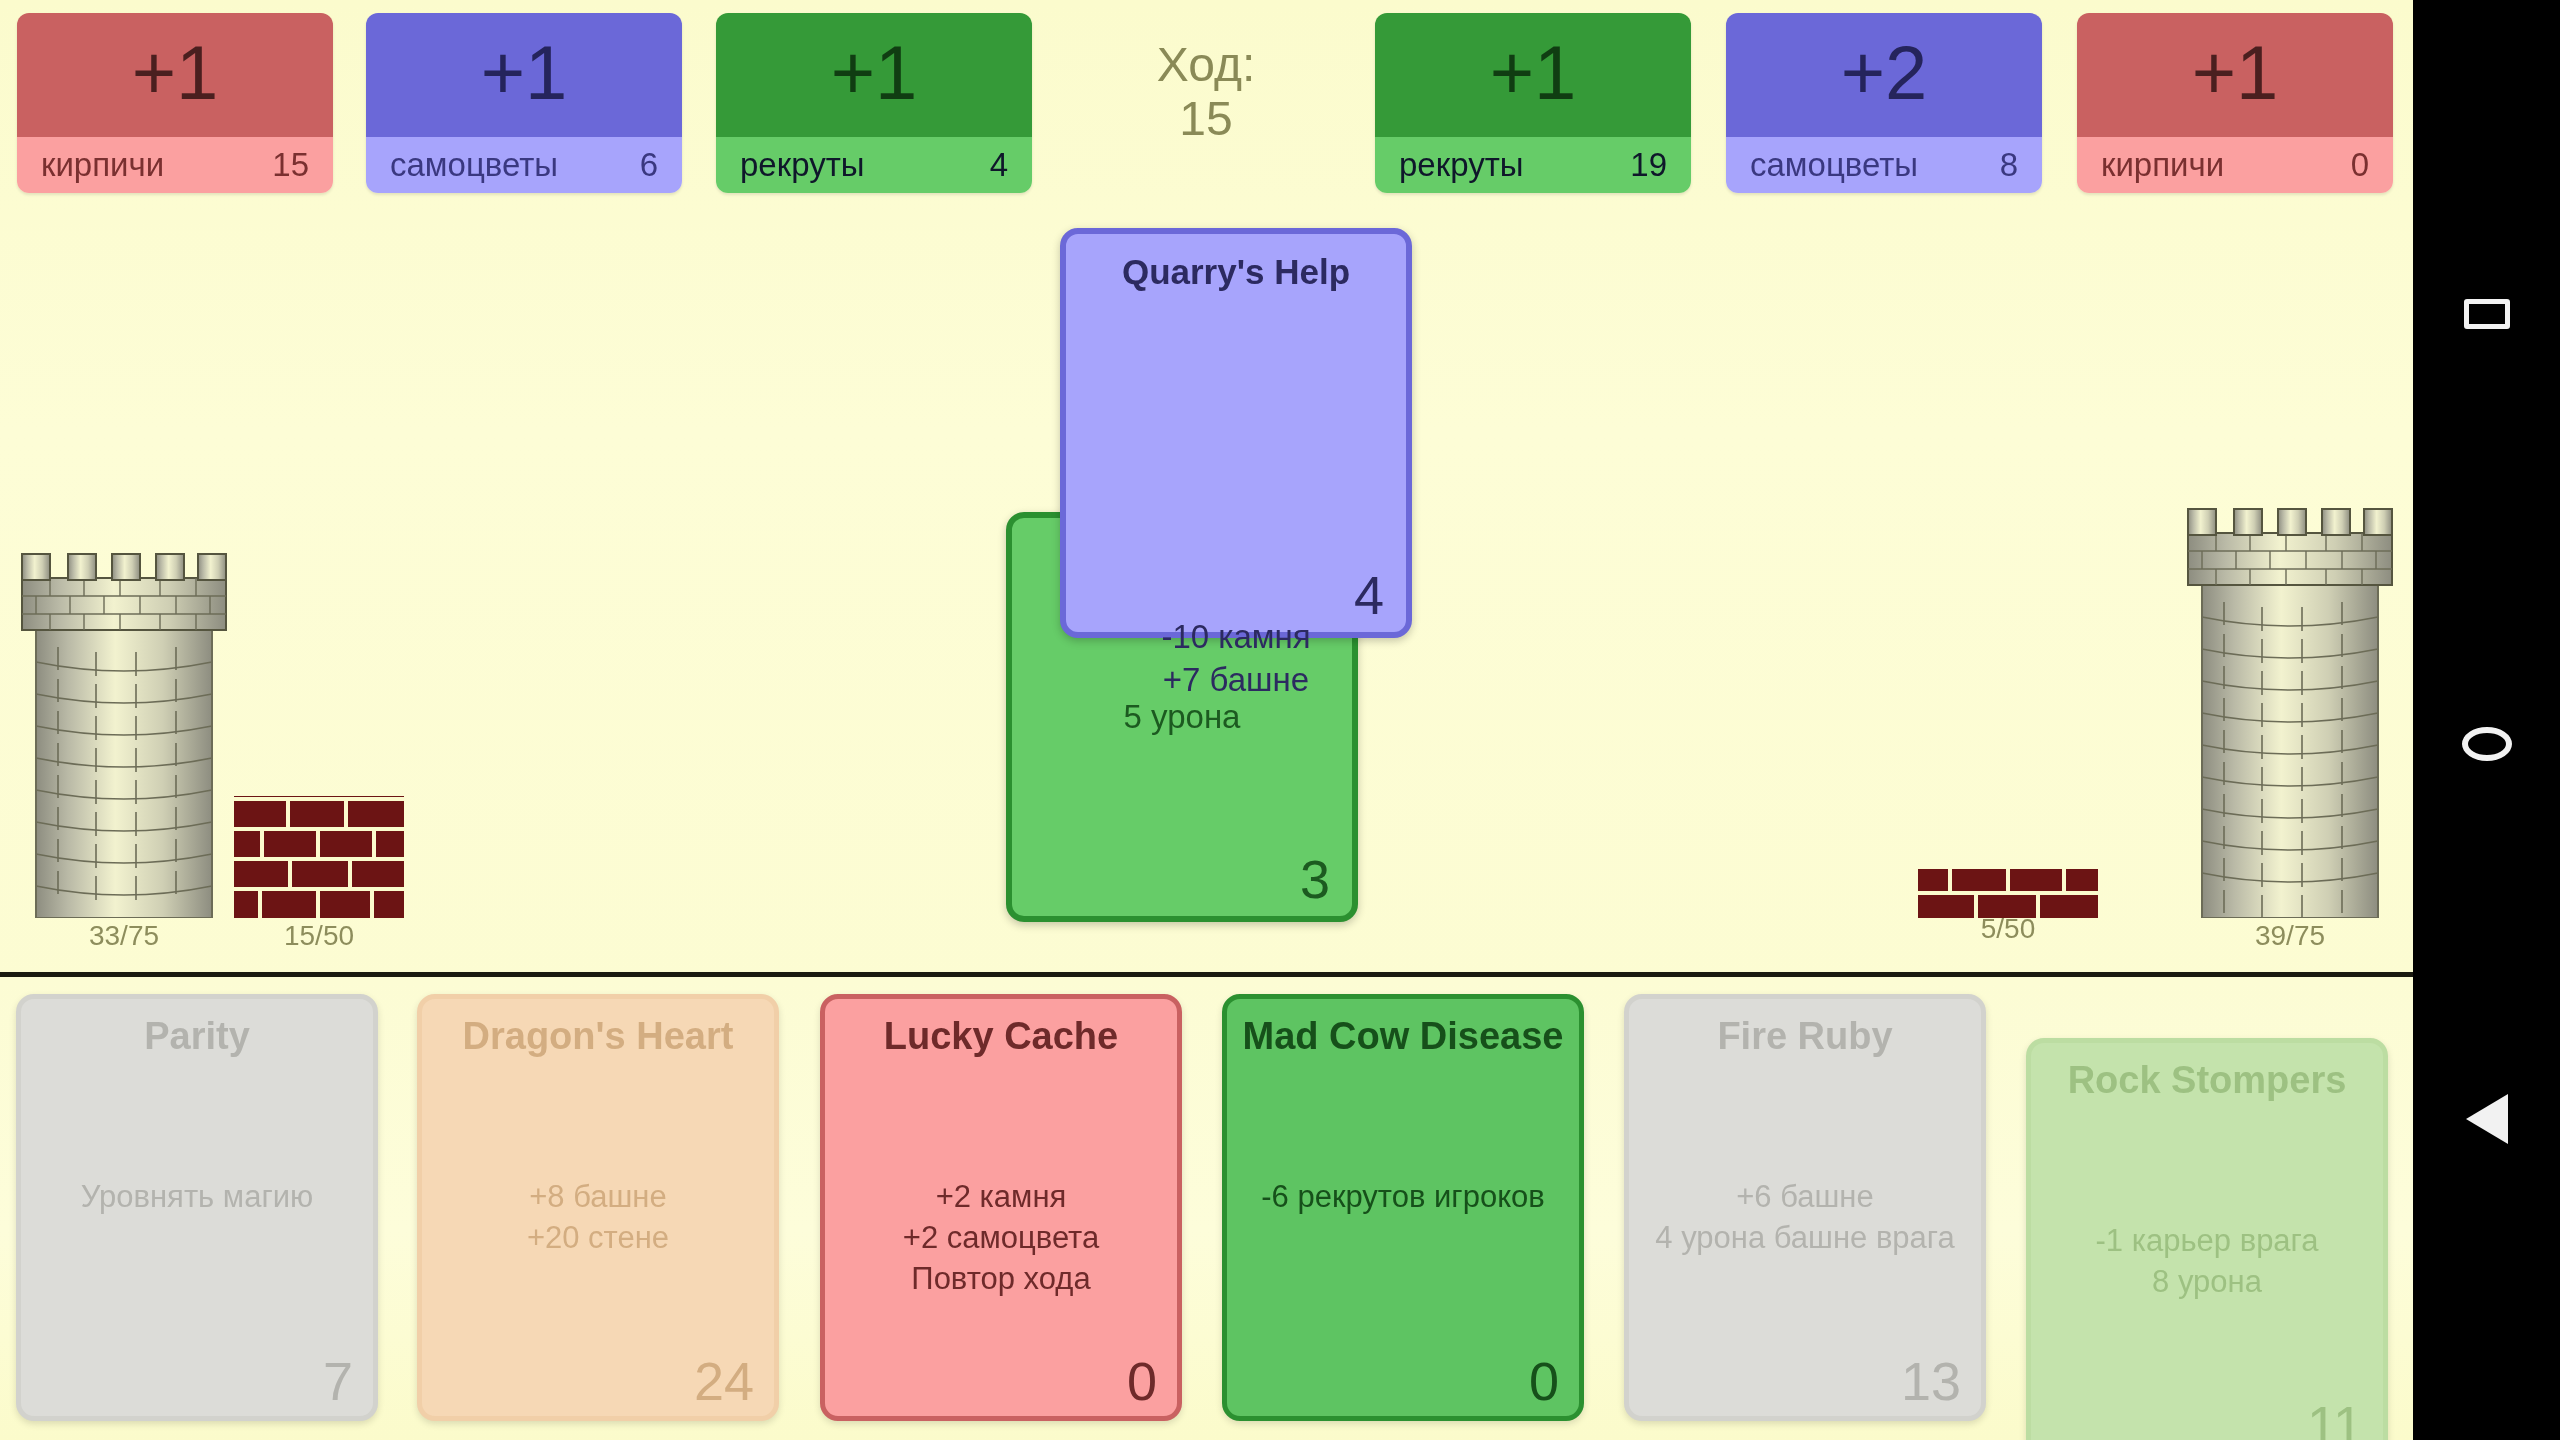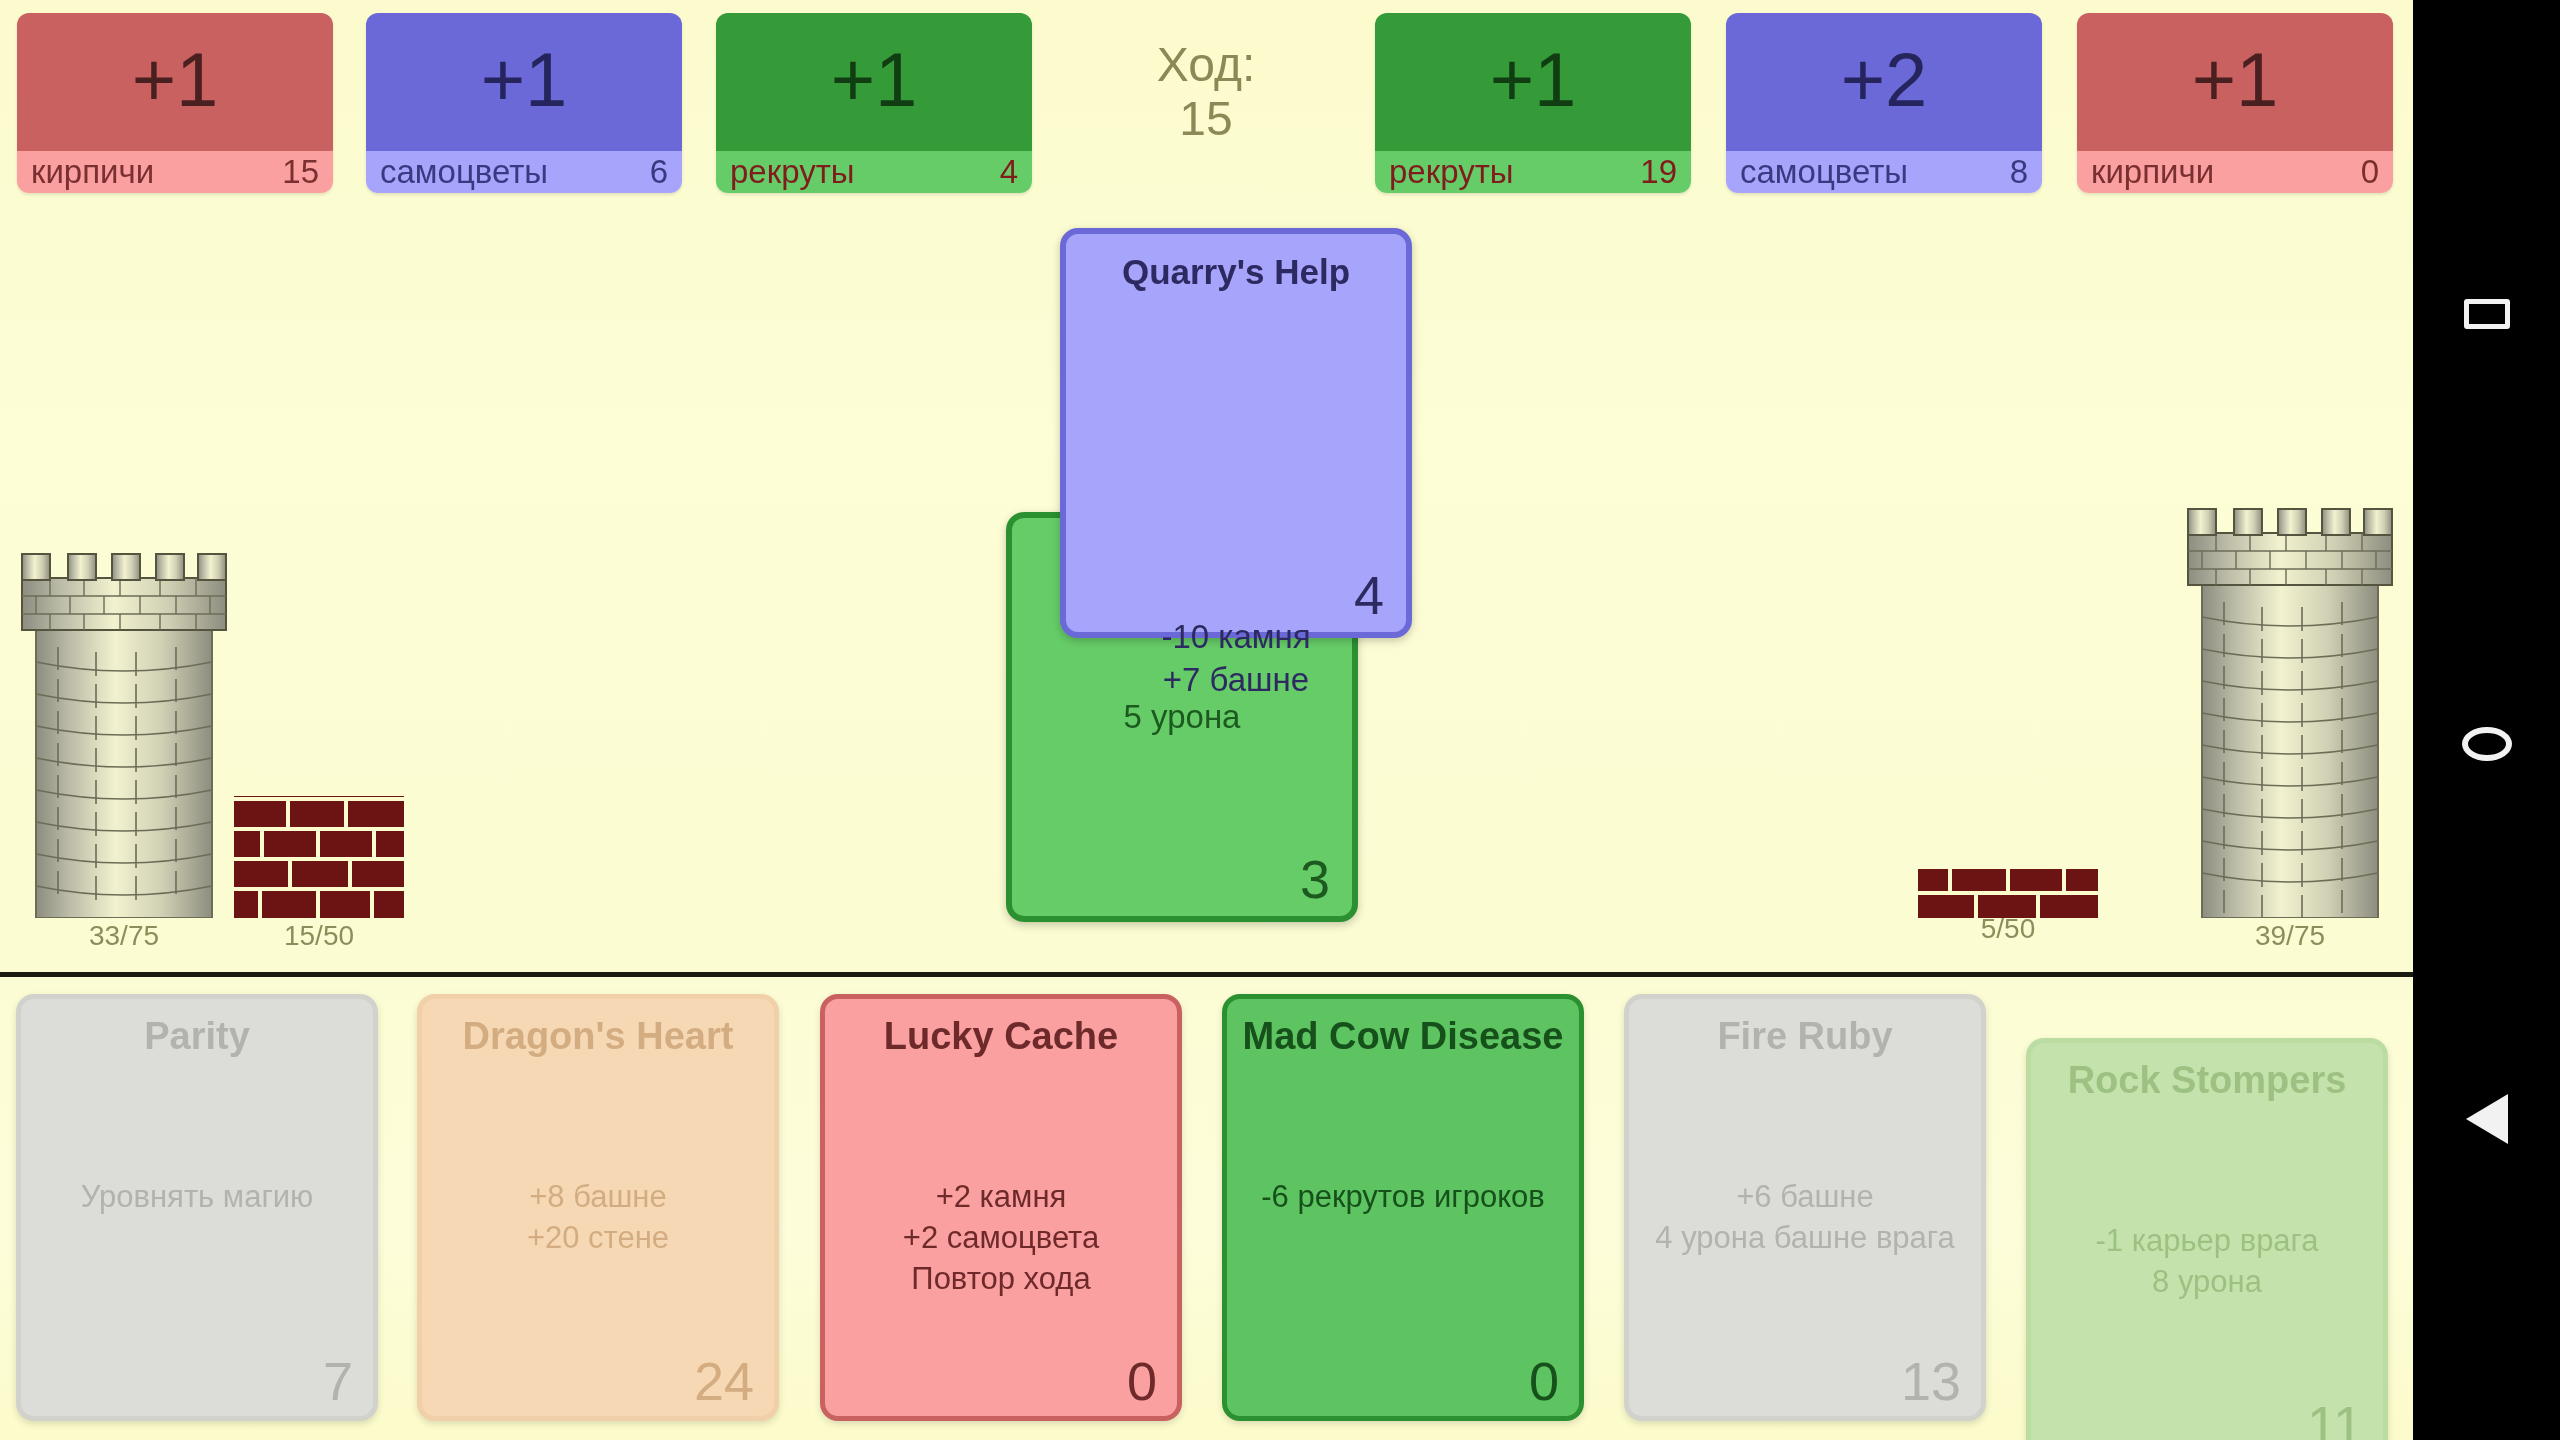--- a/index.html
+++ b/index.html
@@ -43,34 +43,34 @@
     flex: 1 1 auto;
     display: flex;
     align-items: center;
     justify-content: center;
     font-size: 76px;
     font-weight: 400;
     line-height: 1;
     padding-bottom: 4px;
   }
   .res .footer {
-    height: 42px;
+    height: 56px;
     display: flex;
     align-items: center;
     justify-content: space-between;
-    padding: 0 14px;
+    padding: 0 24px;
     font-size: 33px;
   }
 
   .res.bricks  .delta  { background: #c96161; color: #4a1f1f; }
   .res.bricks  .footer { background: #fba0a0; color: #7a3030; }
   .res.gems    .delta  { background: #6b68d8; color: #25245c; }
   .res.gems    .footer { background: #a7a4fc; color: #3a3880; }
   .res.recruits .delta { background: #359a38; color: #103d12; }
-  .res.recruits .footer{ background: #66cc68; color: #7f1d1d; justify-content: space-between; }
+  .res.recruits .footer{ background: #66cc68; color: #0f172a; justify-content: space-between; }
 
   #turn-box {
     position: absolute;
     left: 1086px; top: 38px;
     width: 240px;
     text-align: center;
     color: #8a8a57;
     font-size: 48px;
     line-height: 1.12;
   }

